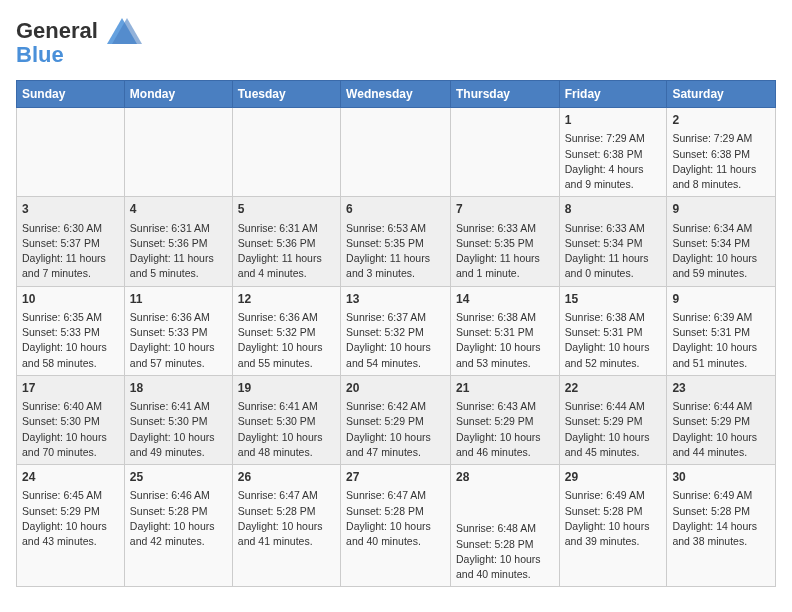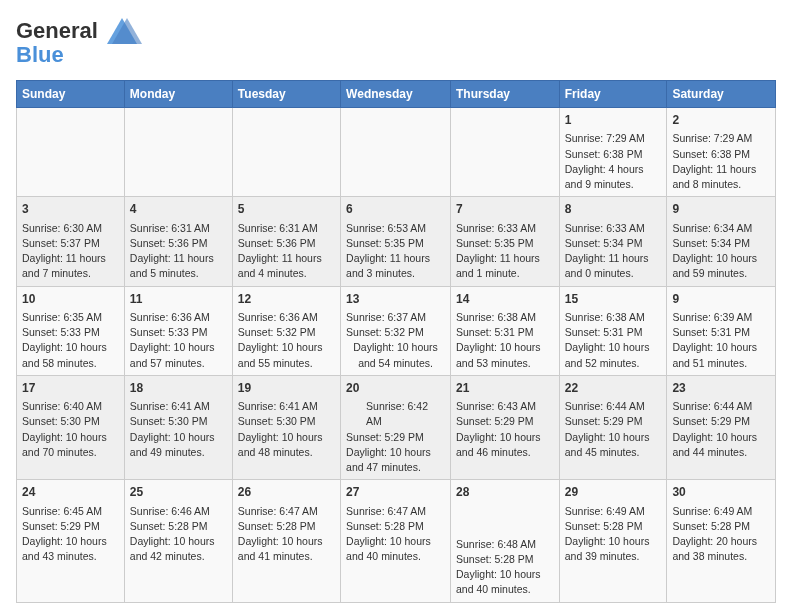--- a/index.html
+++ b/index.html
@@ -182,21 +182,21 @@
         <td>
           <span class="day-num">12</span>
           <span style="display: block;">Sunrise: 6:36 AM</span>
           <span style="display: block;">Sunset: 5:32 PM</span>
           <span style="display: block;">Daylight: 10 hours and 55 minutes.</span>
         </td>
         <td>
           <span class="day-num">13</span>
           <span style="display: block;">Sunrise: 6:37 AM</span>
           <span style="display: block;">Sunset: 5:32 PM</span>
-          <span style="display: block; text-align: center;">Daylight: 10 hours and 54 minutes.</span>
+          <span style="display: block;">Daylight: 10 hours and 54 minutes.</span>
         </td>
         <td>
           <span class="day-num">14</span>
           <span style="display: block;">Sunrise: 6:38 AM</span>
           <span style="display: block;">Sunset: 5:31 PM</span>
           <span style="display: block;">Daylight: 10 hours and 53 minutes.</span>
         </td>
         <td>
           <span class="day-num">15</span>
           <span style="display: block;">Sunrise: 6:38 AM</span>
@@ -224,21 +224,21 @@
           <span style="display: block;">Daylight: 10 hours and 49 minutes.</span>
         </td>
         <td>
           <span class="day-num">19</span>
           <span style="display: block;">Sunrise: 6:41 AM</span>
           <span style="display: block;">Sunset: 5:30 PM</span>
           <span style="display: block;">Daylight: 10 hours and 48 minutes.</span>
         </td>
         <td>
           <span class="day-num">20</span>
-          <span style="display: block; margin-left: 20px;">Sunrise: 6:42 AM</span>
+          <span style="display: block;">Sunrise: 6:42 AM</span>
           <span style="display: block;">Sunset: 5:29 PM</span>
           <span style="display: block;">Daylight: 10 hours and 47 minutes.</span>
         </td>
         <td>
           <span class="day-num">21</span>
           <span style="display: block;">Sunrise: 6:43 AM</span>
           <span style="display: block;">Sunset: 5:29 PM</span>
           <span style="display: block;">Daylight: 10 hours and 46 minutes.</span>
         </td>
         <td>
@@ -288,17 +288,17 @@
         <td>
           <span class="day-num">29</span>
           <span style="display: block;">Sunrise: 6:49 AM</span>
           <span style="display: block;">Sunset: 5:28 PM</span>
           <span style="display: block;">Daylight: 10 hours and 39 minutes.</span>
         </td>
         <td>
           <span class="day-num">30</span>
           <span style="display: block;">Sunrise: 6:49 AM</span>
           <span style="display: block;">Sunset: 5:28 PM</span>
-          <span style="display: block;">Daylight: 20 hours and 38 minutes.</span>
+          <span style="display: block;">Daylight: 14 hours and 38 minutes.</span>
         </td>
       </tr>
     </tbody>
 </table>
 
 </body></html>

